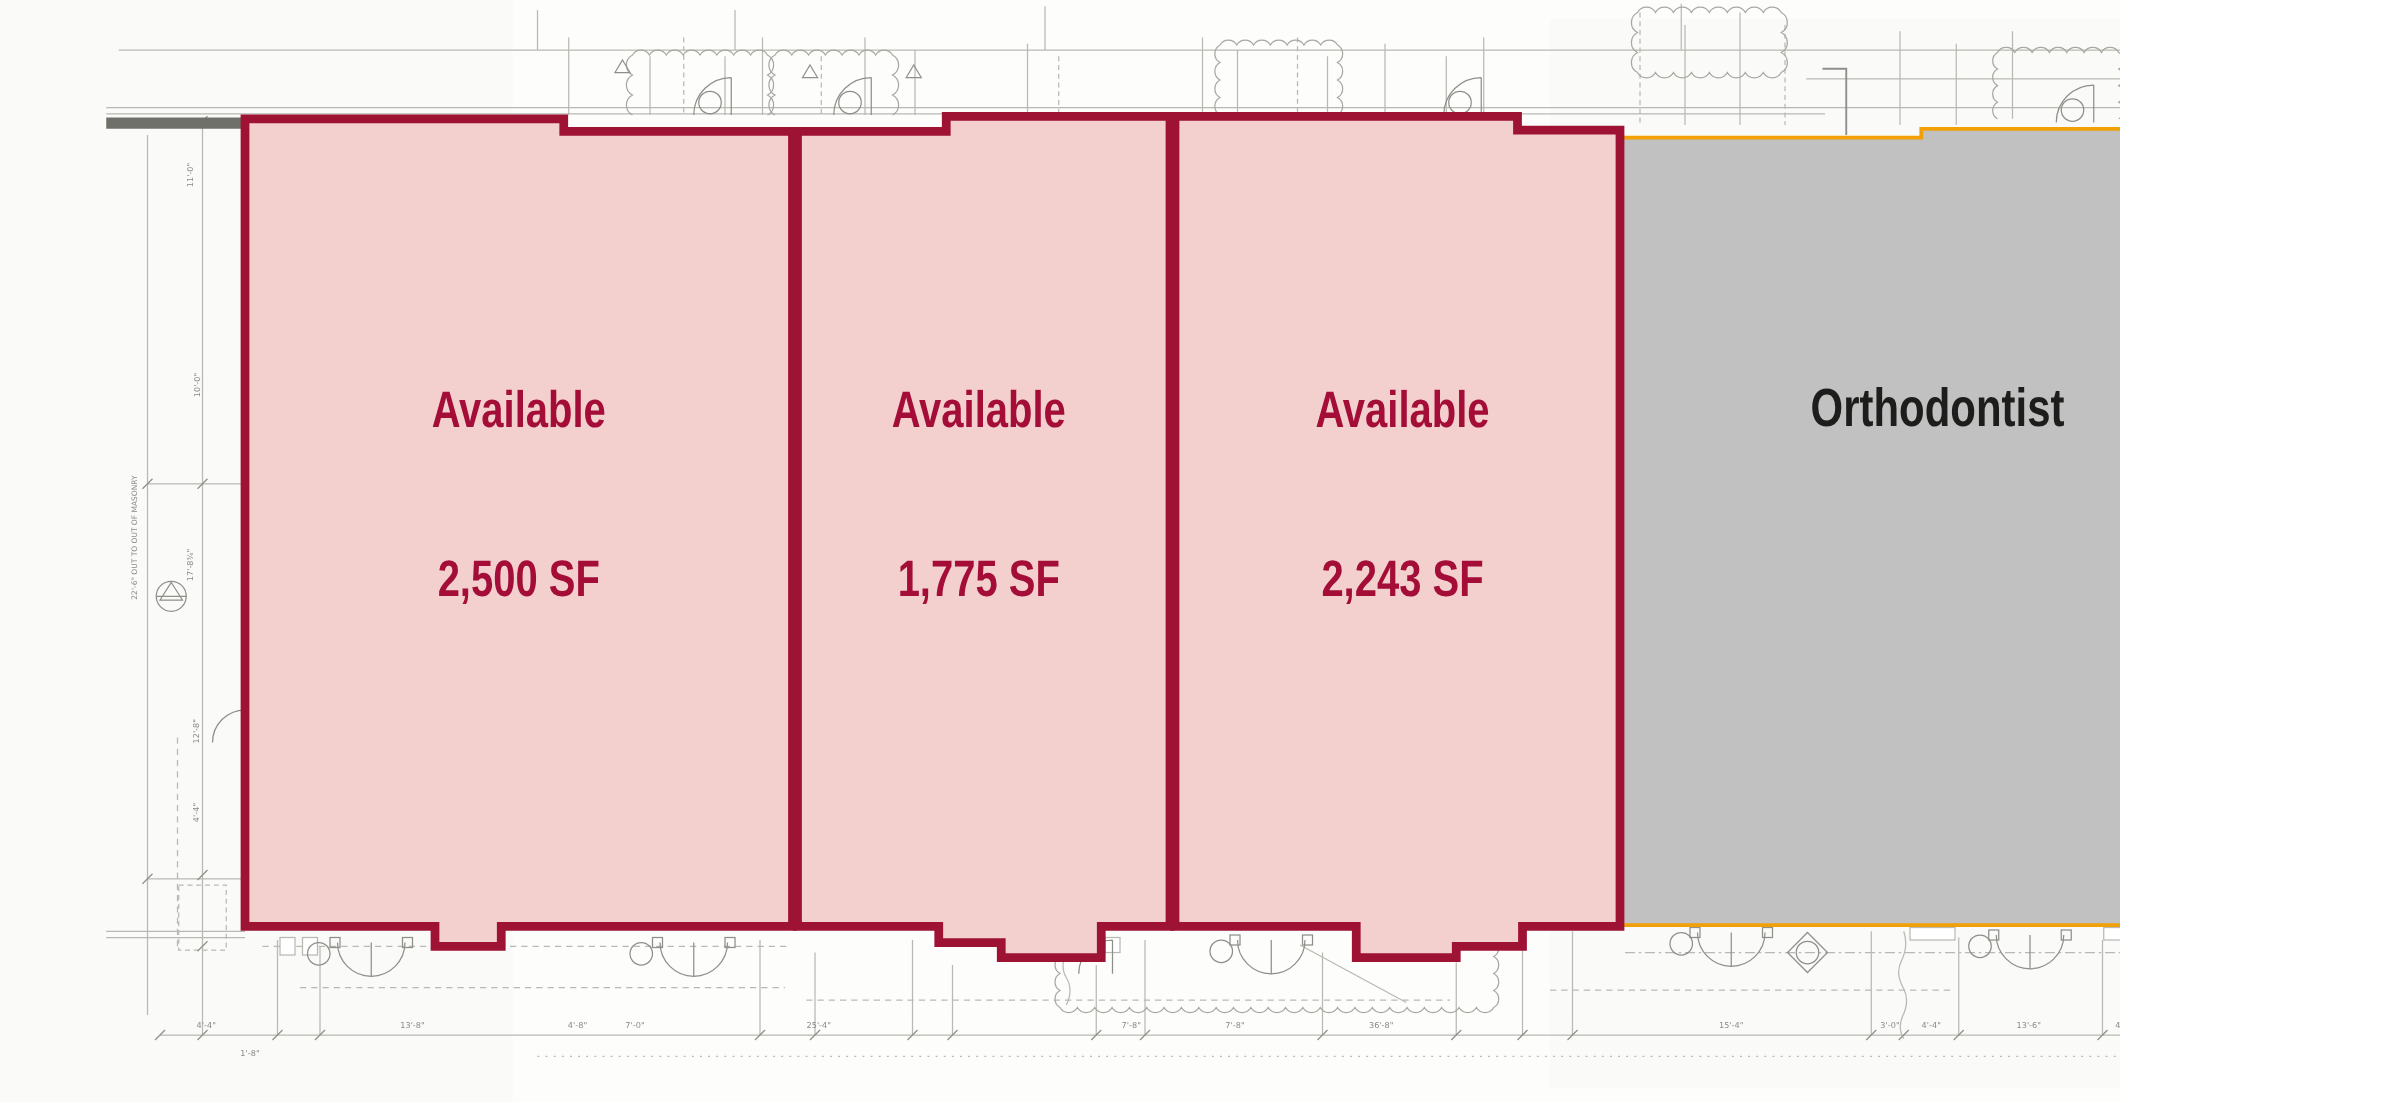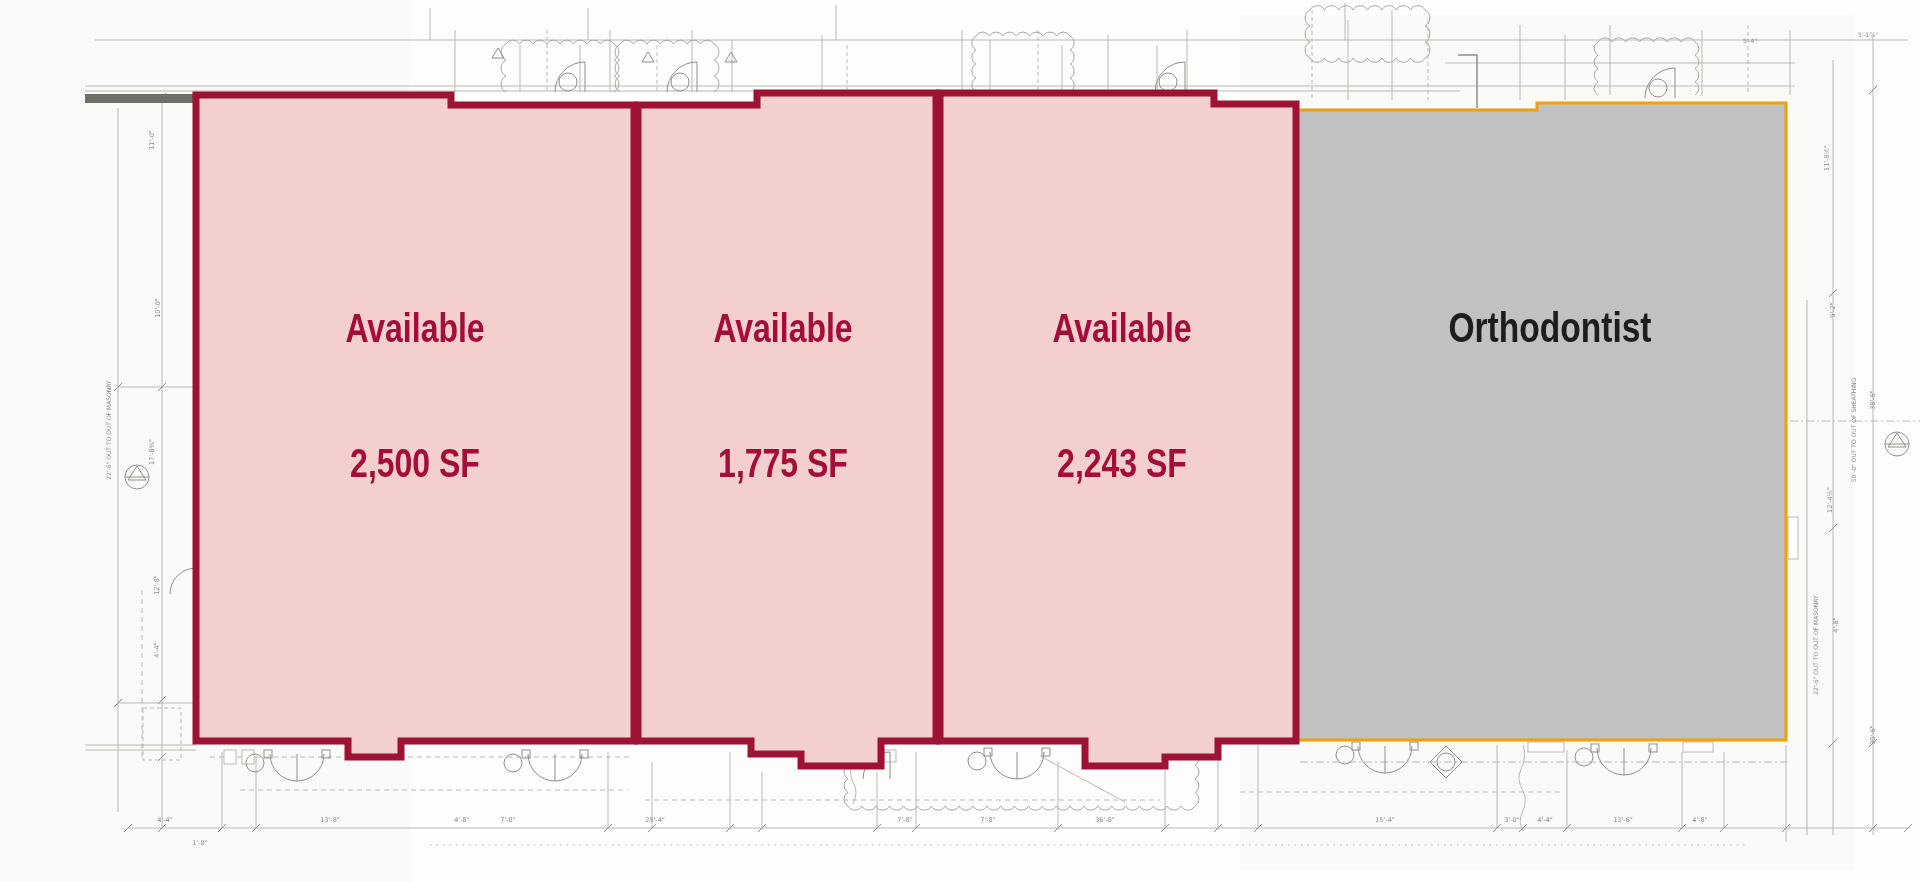--- a/index.html
+++ b/index.html
@@ -1,18 +1,18 @@
 <!DOCTYPE html>
 <html><head>
 <meta charset="utf-8">
 <title>Floor Plan</title>
 <style>
   html,body{margin:0;padding:0;background:#fff;}
-  #stage{position:relative;width:1920px;height:882px;overflow:hidden;background:#fdfdfc;
-         font-family:"Liberation Sans",sans-serif;}
+  #stage{position:relative;width:1648px;height:882px;overflow:hidden;background:#fdfdfc;
+         font-family:"Liberation Sans",sans-serif;padding-left:48px;}
   #plan-svg{position:absolute;left:0;top:0;}
   .suite-label{position:absolute;white-space:nowrap;font-weight:700;
                transform:translate(-50%,-50%) scaleX(.78);transform-origin:center;}
   .avail{color:#a30d37;font-size:41px;}
   .leased{color:#1d1d1b;font-size:43px;}
   .dim{position:absolute;font-family:"DejaVu Sans",sans-serif;font-size:6.5px;color:#8a8a86;
        white-space:nowrap;transform:translate(-50%,-50%);}
   #annotations{position:absolute;left:0;top:0;width:100%;height:100%;pointer-events:none;}
 </style>
 </head>

